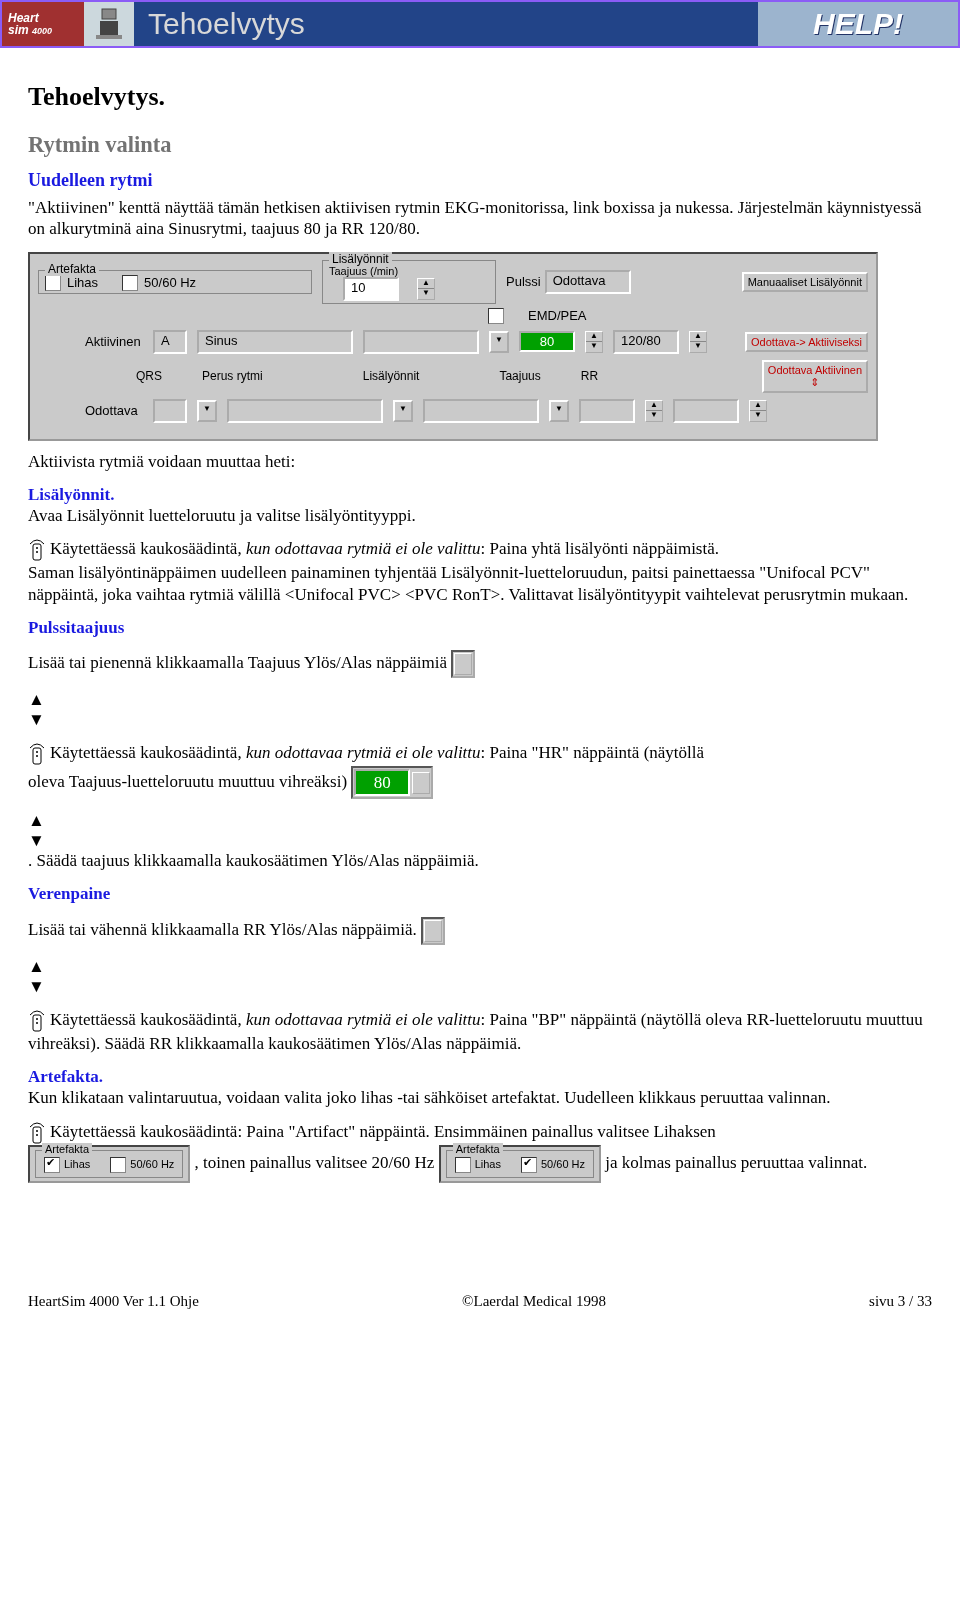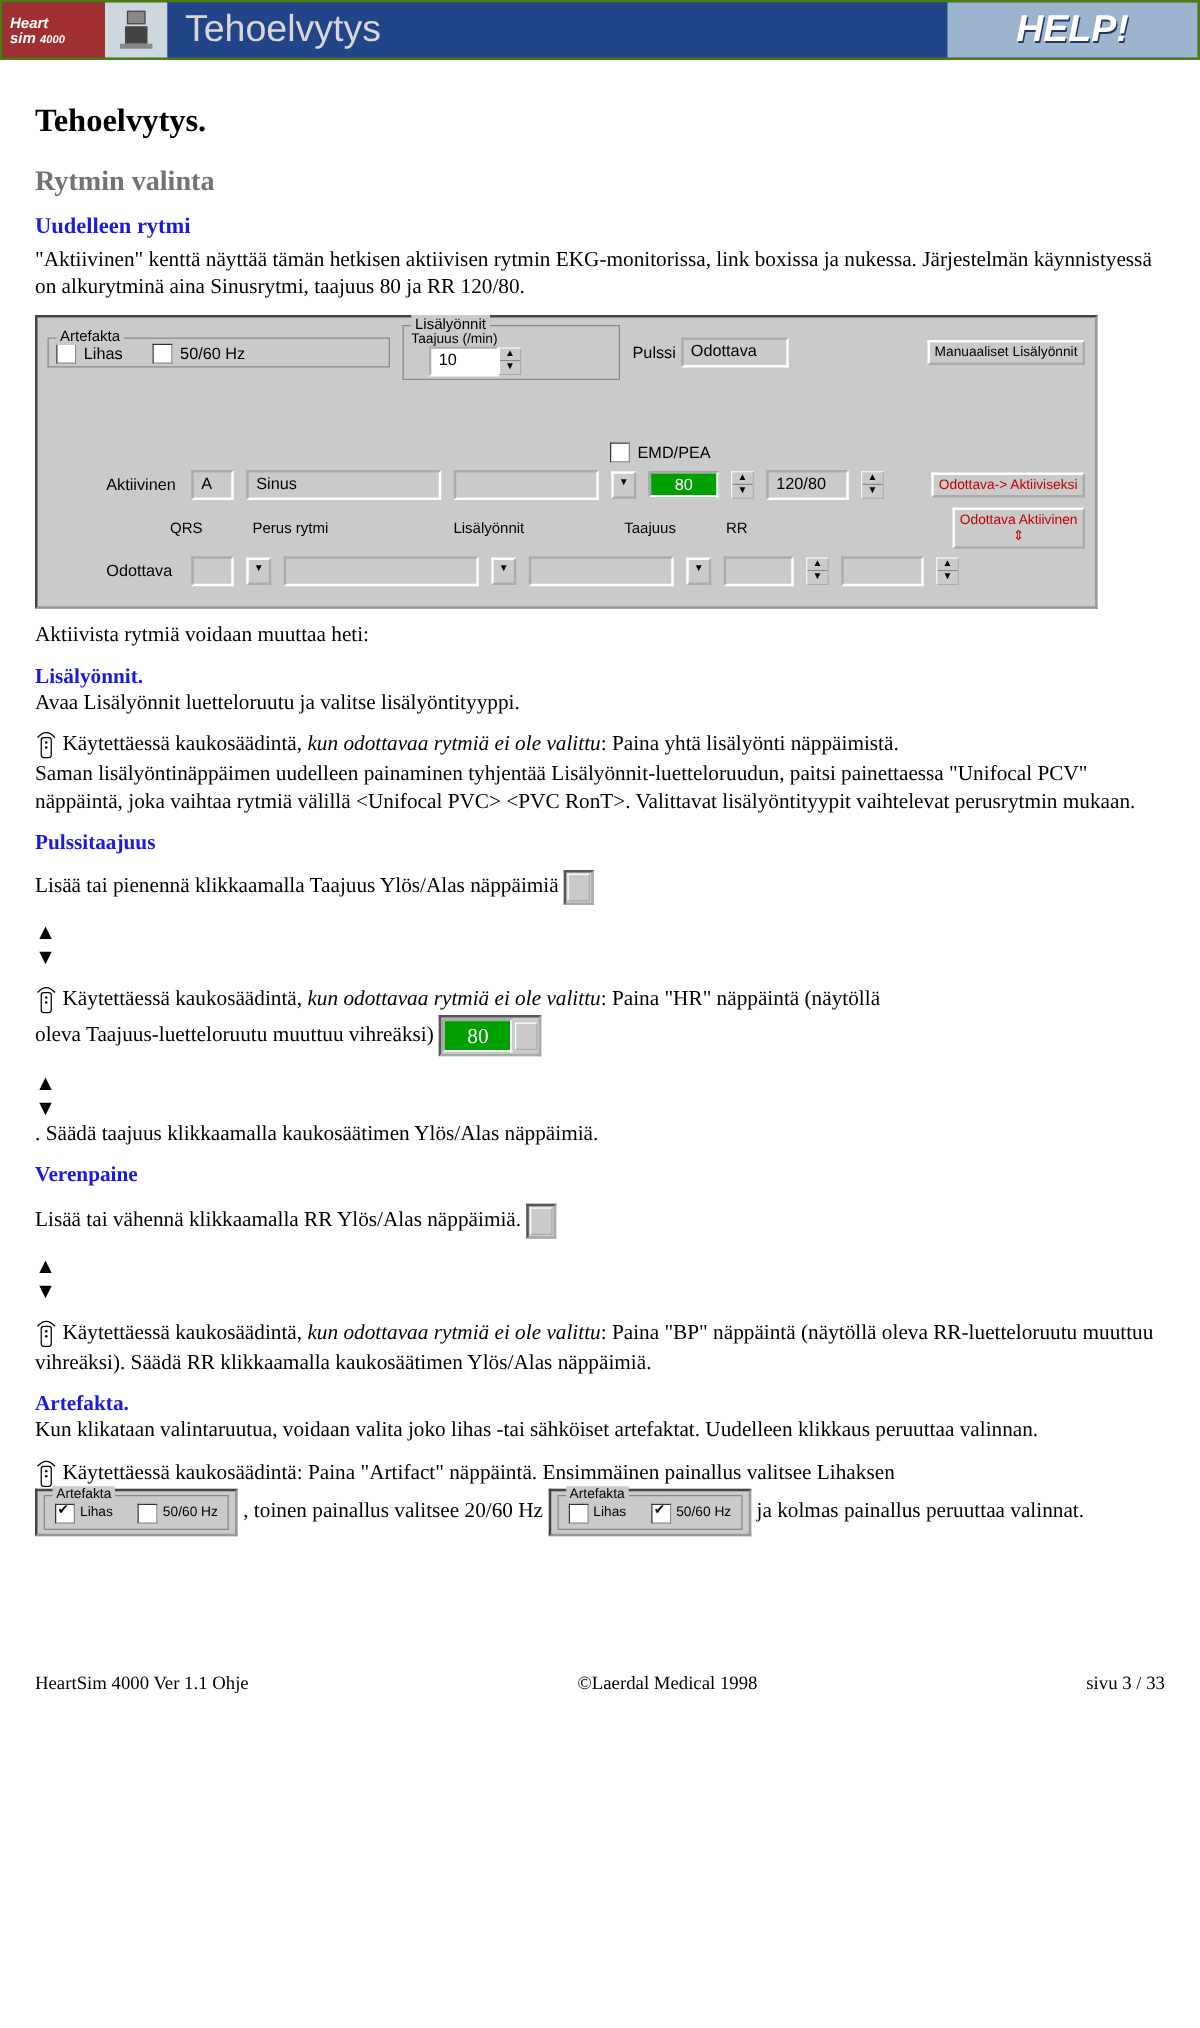--- a/index.html
+++ b/index.html
@@ -9,21 +9,21 @@
     font-size: 17px;
     color: #000;
     width: 960px;
     background: #fff;
   }
   .header-banner {
     display: flex;
     align-items: stretch;
     height: 48px;
     background: #224488;
-    border: 2px solid #4d7c0f;
+    border: 2px solid #8b5cf6;
     box-sizing: border-box;
   }
   .header-logo {
     background: #a03030;
     color: #fff;
     font-family: Arial, sans-serif;
     font-weight: bold;
     font-style: italic;
     font-size: 12px;
     line-height: 1.0;
@@ -198,37 +198,37 @@
             <span>Lihas</span>
           </span>
       <span style="display:flex; align-items:center; gap:6px;">
             <span class="chk"></span>
             <span>50/60 Hz</span>
           </span>
     </div>
     <div class="fieldset-like" style="width:160px;">
       <span class="fieldset-legend">Lisälyönnit</span>
       <div style="font-size:11px;">Taajuus (/min)</div>
-      <div style="display:flex; align-items:center; gap:0;padding-left:14px;">
+      <div style="display:flex; align-items:center; gap:18px;padding-left:14px;">
             <span class="sunken sunken-white" style="min-width:40px;">10</span>
             <span class="spinner">
               <div>▲</div>
               <div>▼</div>
             </span>
           </div>
     </div>
     <div style="display:flex; align-items:center; gap:4px;">
       <span>Pulssi</span>
       <span class="sunken" style="min-width:70px;">Odottava</span>
     </div>
     <div class="btn3d" style="margin-left:auto;">Manuaaliset Lisälyönnit</div>
   </div>
   <div class="panel-row" style="margin-top:-2px;">
     <span style="width:440px;"></span>
-    <span style="display:flex; align-items:flex-start; gap:6px;margin-top:46px;">
+    <span style="display:flex; align-items:flex-start; gap:24px;">
           <span class="chk"></span>
           <span>EMD/PEA</span>
         </span>
   </div>
 
   <div class="panel-row">
     <span class="lbl">Aktiivinen</span>
     <span class="sunken" style="min-width:18px;">A</span>
     <span class="sunken" style="min-width:140px;">Sinus</span>
     <span class="sunken" style="min-width:100px;"></span>

